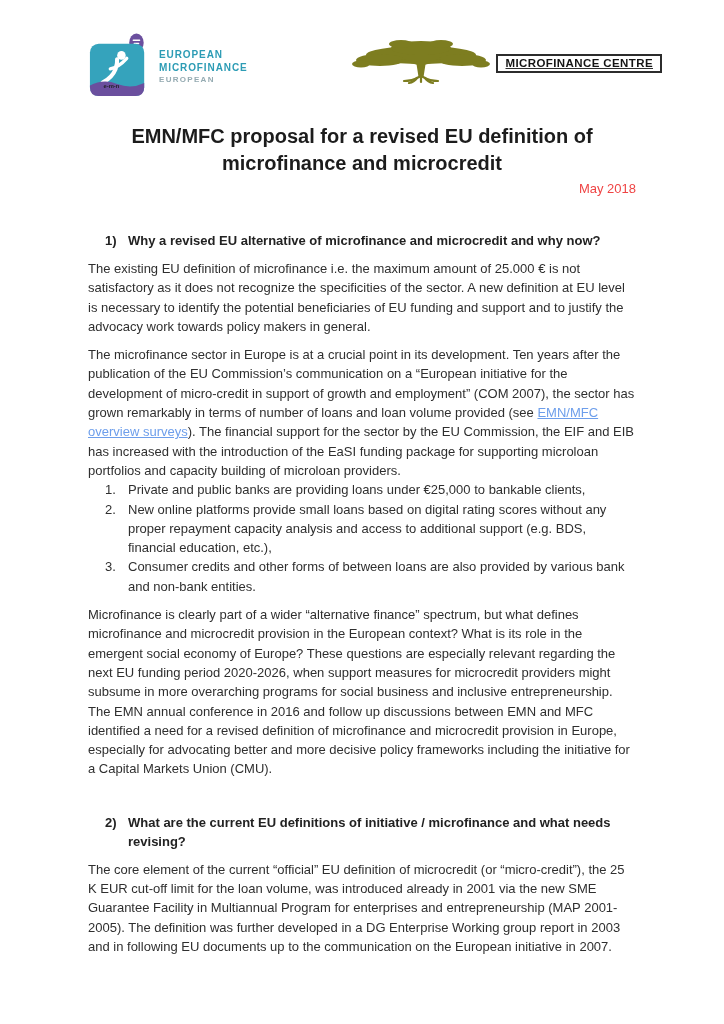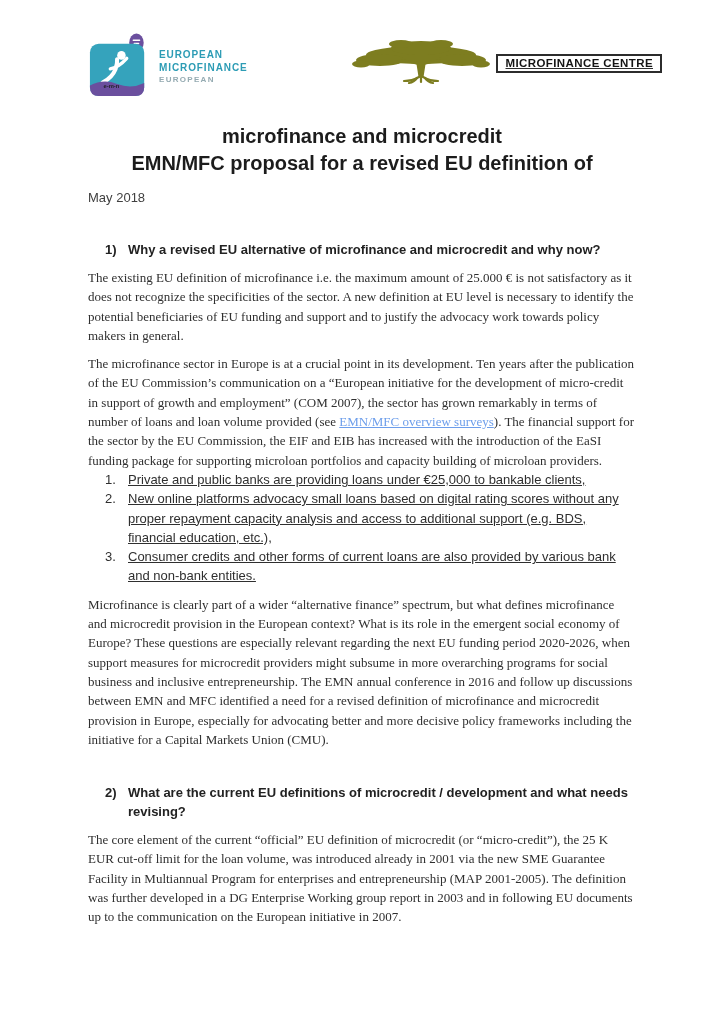--- a/index.html
+++ b/index.html
@@ -18,34 +18,34 @@
   .emn-network { color: #95abb2; font-weight: bold; font-size: 8px; letter-spacing: 1.3px; line-height: 12px; }
   .mfc-logo { display: flex; align-items: center; margin-right: -26px; margin-top: 2px; text-decoration: underline; }
   .mfc-label {
     border: 2px solid #2c2c2c; padding: 1px 7px 2px 7px; margin-top: 1px;
     font-weight: bold; font-size: 11.5px; letter-spacing: 0.4px; color: #141414; white-space: nowrap;
   }
 
   
   .doc-title { margin-top: 16px; text-align: center; font-weight: bold; font-size: 20px; line-height: 27px; color: #1c1c1c; }
   .doc-title span { display: block; }
-  .doc-date { text-align: left; font-size: 13px; margin-top: 13px; color: #404040; }
+  .doc-date { text-align: right; font-size: 13px; margin-top: 4px; color: #ef4444; }
 
   
   .section-heading { display: flex; font-weight: bold; font-size: 13px; line-height: 19px; color: #222; padding-left: 17px; }
   .section-heading .num { flex: 0 0 23px; }
   .section-heading .txt { flex: 1; }
   .s1 { margin-top: 35px; }
   .s2 { margin-top: 34px; }
-  p.body-para { font-size: 13px; line-height: 19.3px; margin-top: 9px; color: #2f2f2f; font-family: Liberation Serif, serif; }
+  p.body-para { font-size: 13px; line-height: 19.3px; margin-top: 9px; color: #2f2f2f; }
   .gap { margin-top: 11px; }
   .num-list { margin: 0; }
   .list-row { display: flex; font-size: 13px; line-height: 19.3px; padding-left: 17px; }
   .list-row .num { flex: 0 0 23px; }
-  .list-row .txt { flex: 1; text-decoration: underline; }
+  .list-row .txt { flex: 1; }
   a.doc-link { color: #6d9eeb; text-decoration: underline; cursor: pointer; }
 </style>
 </head>
 <body>
 
 <div class="page">
 
   <div class="header">
     <div class="emn-logo">
       <span>
@@ -95,52 +95,52 @@
             <path d="M71 43 Q68 47 63 48"></path>
             <path d="M79 43 Q82 47 87 48"></path>
           </g>
         </svg>
       </span>
       <div class="mfc-label">MICROFINANCE CENTRE</div>
     </div>
   </div>
 
   <h1 class="doc-title">
+    <span>EMN/MFC proposal for a revised EU definition of</span>
     <span>microfinance and microcredit</span>
-    <span>EMN/MFC proposal for a revised EU definition of</span>
   </h1>
   <div class="doc-date">May 2018</div>
 
   <div class="section-heading s1">
     <span class="num">1)</span>
     <span class="txt">Why a revised EU alternative of microfinance and microcredit and why now?</span>
   </div>
 
   <p class="body-para">The existing EU definition of microfinance i.e. the maximum amount of 25.000 € is not satisfactory as it does not recognize the specificities of the sector. A new definition at EU level is necessary to identify the potential beneficiaries of EU funding and support and to justify the advocacy work towards policy makers in general.</p>
 
   <p class="body-para gap"><span>The microfinance sector in Europe is at a crucial point in its development. Ten years after the publication of the EU Commission’s communication on a “European initiative for the development of micro-credit in support of growth and employment” (COM 2007), the sector has grown remarkably in terms of number of loans and loan volume provided (see </span><a class="doc-link">EMN/MFC overview surveys</a><span>). The financial support for the sector by the EU Commission, the EIF and EIB has increased with the introduction of the EaSI funding package for supporting microloan portfolios and capacity building of microloan providers.</span></p>
 
 
   <div class="num-list">
     <div class="list-row">
       <span class="num">1.</span>
       <span class="txt">Private and public banks are providing loans under €25,000 to bankable clients,</span>
     </div>
     <div class="list-row">
       <span class="num">2.</span>
-      <span class="txt">New online platforms advocacy small loans based on digital rating scores without any proper repayment capacity analysis and access to additional support (e.g. BDS, financial education, etc.),</span>
+      <span class="txt">New online platforms provide small loans based on digital rating scores without any proper repayment capacity analysis and access to additional support (e.g. BDS, financial education, etc.),</span>
     </div>
     <div class="list-row">
       <span class="num">3.</span>
-      <span class="txt">Consumer credits and other forms of current loans are also provided by various bank and non-bank entities.</span>
+      <span class="txt">Consumer credits and other forms of between loans are also provided by various bank and non-bank entities.</span>
     </div>
   </div>
 
   <p class="body-para gap">Microfinance is clearly part of a wider “alternative finance” spectrum, but what defines microfinance and microcredit provision in the European context? What is its role in the emergent social economy of Europe? These questions are especially relevant regarding the next EU funding period 2020-2026, when support measures for microcredit providers might subsume in more overarching programs for social business and inclusive entrepreneurship. The EMN annual conference in 2016 and follow up discussions between EMN and MFC identified a need for a revised definition of microfinance and microcredit provision in Europe, especially for advocating better and more decisive policy frameworks including the initiative for a Capital Markets Union (CMU).</p>
 
   <div class="section-heading s2">
     <span class="num">2)</span>
-    <span class="txt">What are the current EU definitions of microcredit / development and what needs revising?</span>
+    <span class="txt">What are the current EU definitions of initiative / microfinance and what needs revising?</span>
   </div>
 
   <p class="body-para">The core element of the current “official” EU definition of microcredit (or “micro-credit”), the 25 K EUR cut-off limit for the loan volume, was introduced already in 2001 via the new SME Guarantee Facility in Multiannual Program for enterprises and entrepreneurship (MAP 2001-2005). The definition was further developed in a DG Enterprise Working group report in 2003 and in following EU documents up to the communication on the European initiative in 2007.</p>
 
 </div>
 
 </body></html>

